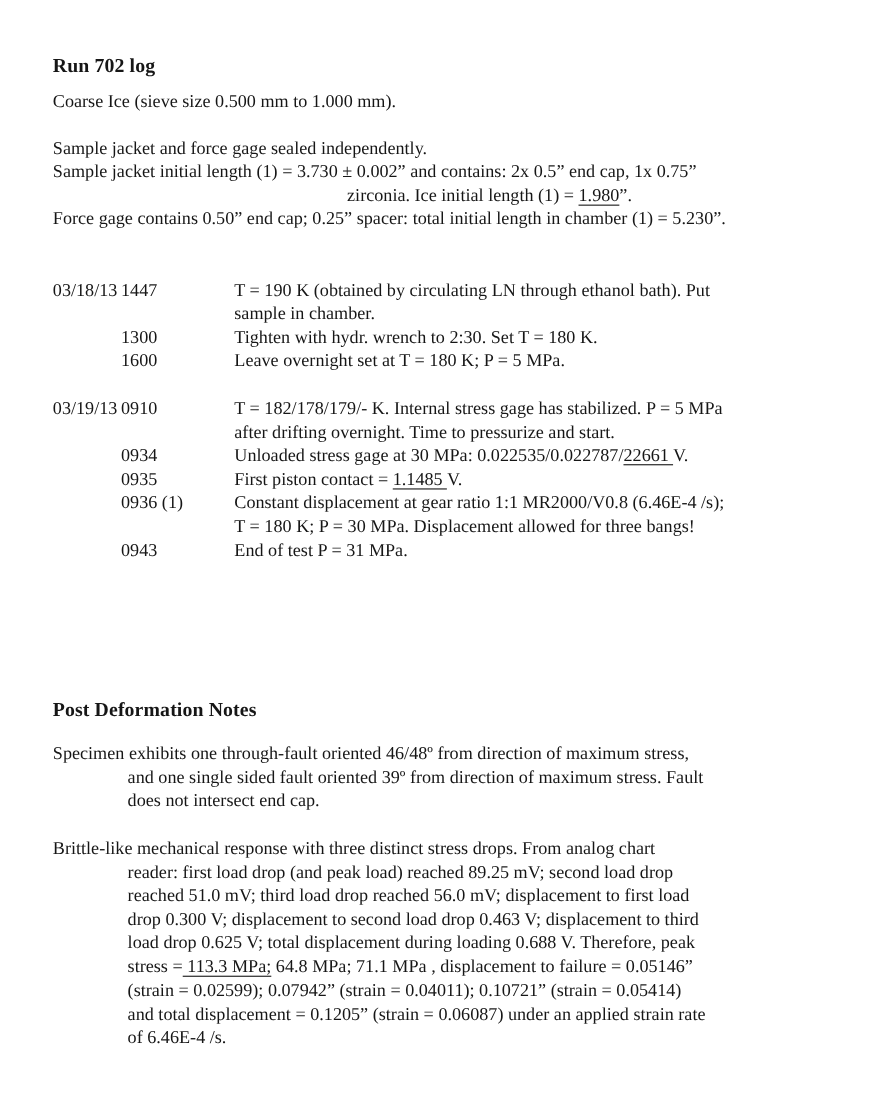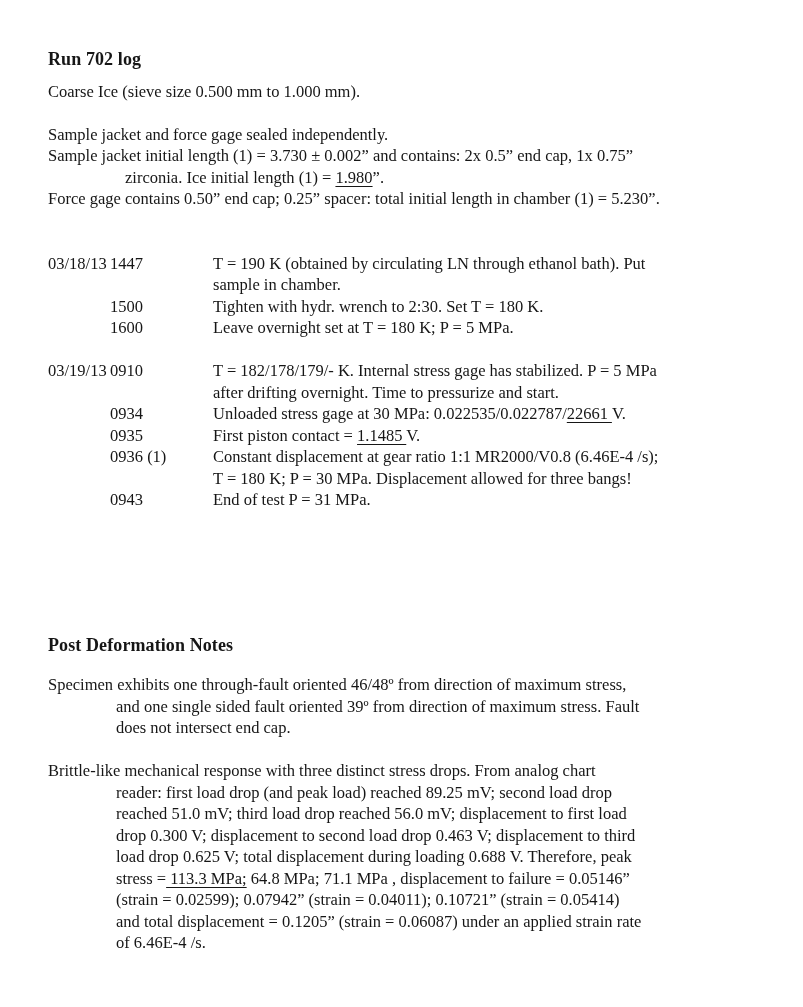--- a/index.html
+++ b/index.html
@@ -13,21 +13,21 @@
   .title, .heading { font-size:18px; font-weight:bold; line-height:21.5px; letter-spacing:0.1px; }
   .section.intro { margin-top:10px; }
   .section.setup { margin-top:21.5px; }
   .section.log   { margin-top:43px; }
   .log-group + .log-group { margin-top:21.5px; }
   .heading { margin-top:124px; }
   .note-para.p1 { margin-top:18px; }
   .note-para.p2 { margin-top:21.5px; }
   .line { white-space:nowrap; }
   .ind  { padding-left:68px; }
-  .setup .ind { padding-left:77px; }
+  .setup .ind { padding-left:77px;text-align:center; }
   .log-row { display:grid; grid-template-columns:62px 103px 1fr; white-space:nowrap; }
   .u { text-decoration:underline; text-underline-offset:2.5px; }
 </style>
 </head>
 <body>
 
 <div class="page">
   <h1 class="title">Run 702 log</h1>
   <div class="section intro">
       <div class="line"><span>Coarse Ice (sieve size 0.500 mm to 1.000 mm).</span></div>
@@ -45,21 +45,21 @@
           <div class="cell time">1447</div>
           <div class="cell desc"><span>T = 190 K (obtained by circulating LN through ethanol bath). Put</span></div>
         </div>
         <div class="log-row">
           <div class="cell date"></div>
           <div class="cell time"></div>
           <div class="cell desc"><span>sample in chamber.</span></div>
         </div>
         <div class="log-row">
           <div class="cell date"></div>
-          <div class="cell time">1500</div>
+          <div class="cell time">1300</div>
           <div class="cell desc"><span>Tighten with hydr. wrench to 2:30. Set T = 180 K.</span></div>
         </div>
         <div class="log-row">
           <div class="cell date"></div>
           <div class="cell time">1600</div>
           <div class="cell desc"><span>Leave overnight set at T = 180 K; P = 5 MPa.</span></div>
         </div>
       </div>
       <div class="log-group">
         <div class="log-row">

